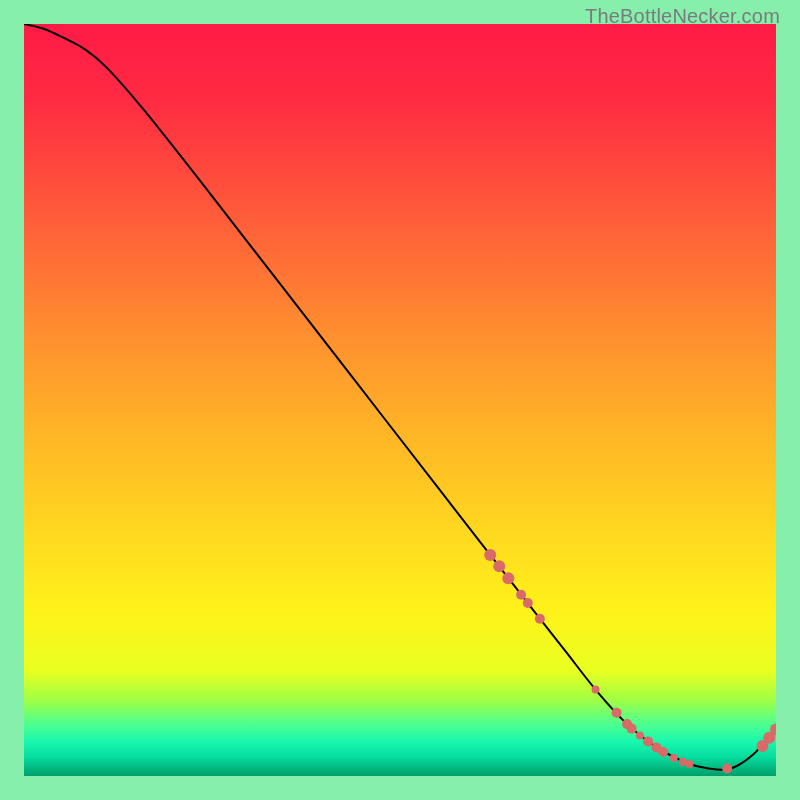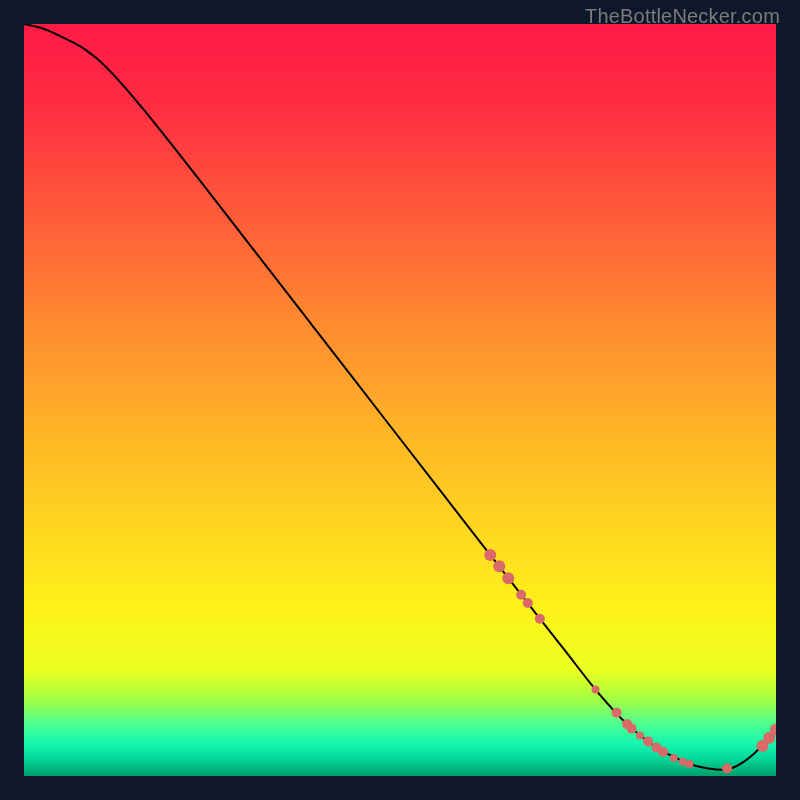--- a/index.html
+++ b/index.html
@@ -8,21 +8,21 @@
     width: 800px;
     height: 800px;
     background: #000;
     overflow: hidden;
     font-family: Arial, Helvetica, sans-serif;
   }
   .stage {
     position: relative;
     width: 800px;
     height: 800px;
-    background: #0f172a;
+    background: #86efac;
   }
   .plot-area {
     position: absolute;
     left: 24px;
     top: 24px;
     width: 752px;
     height: 752px;
   }
   .attribution {
     position: absolute;

